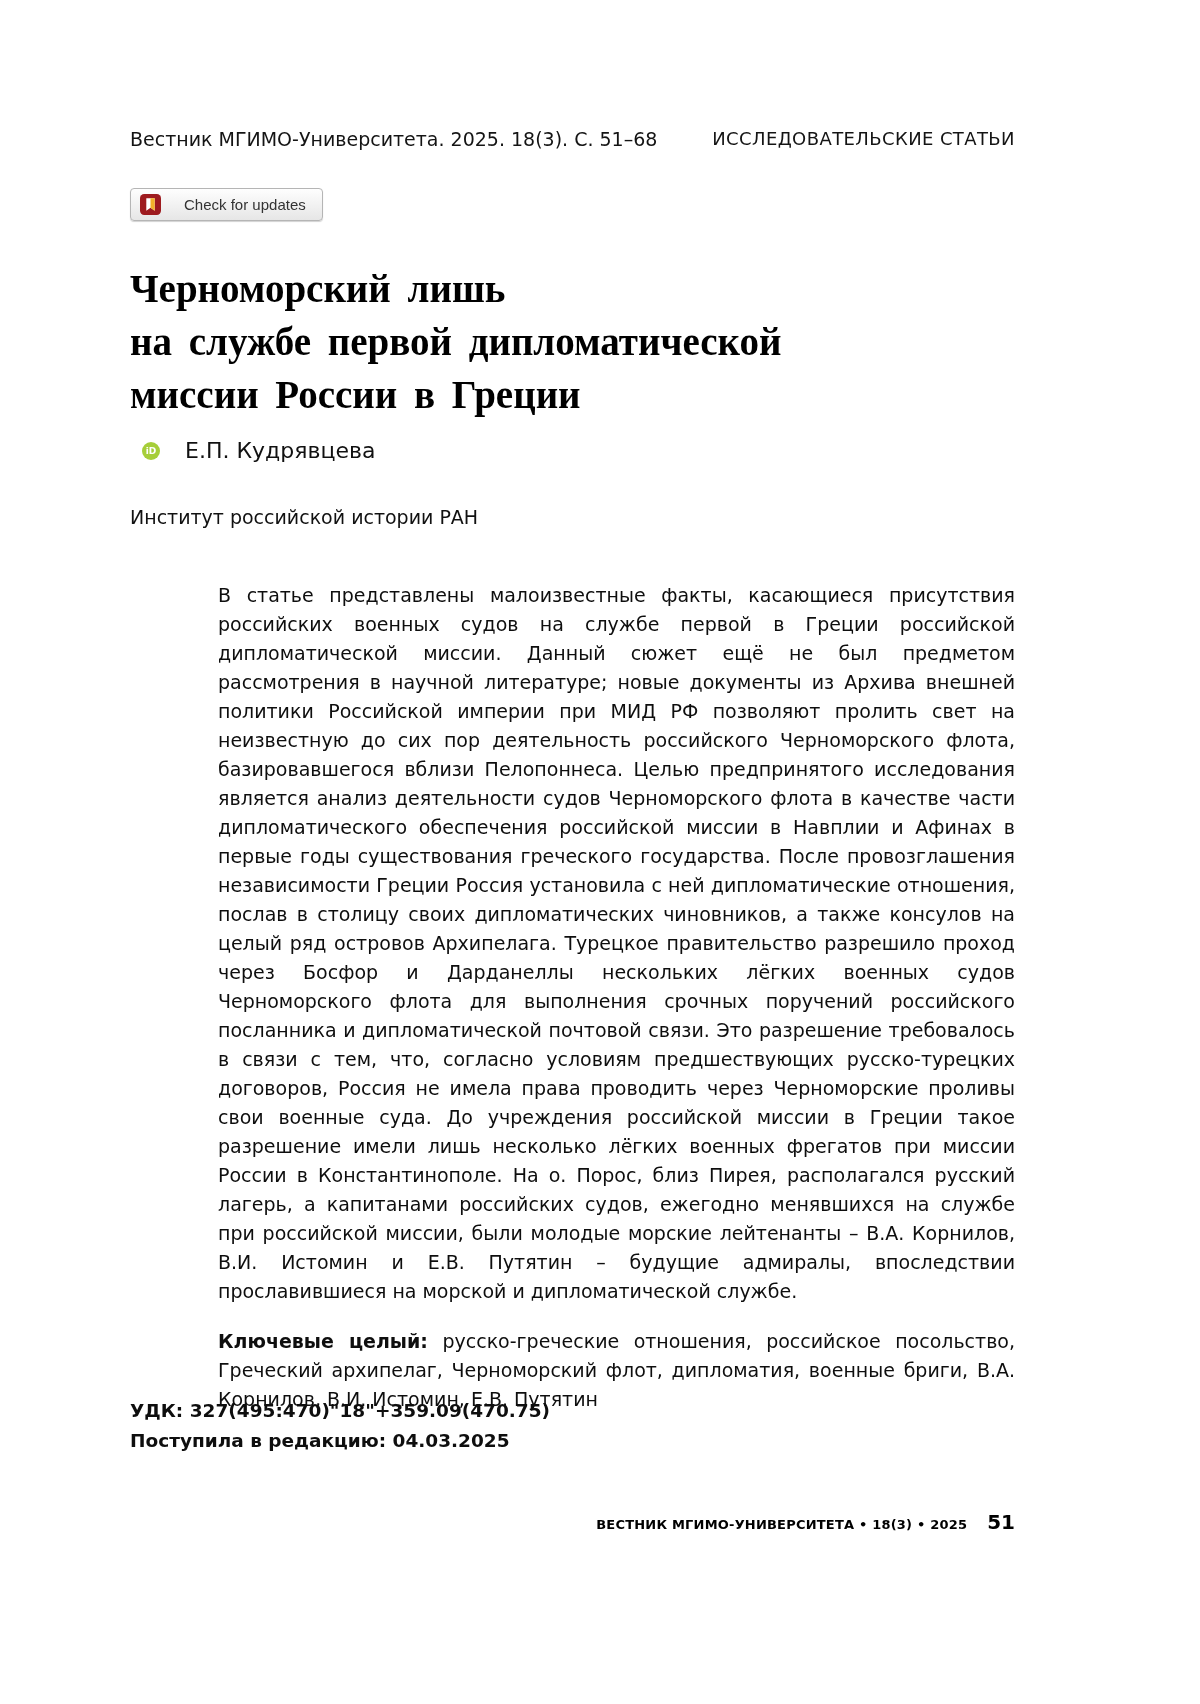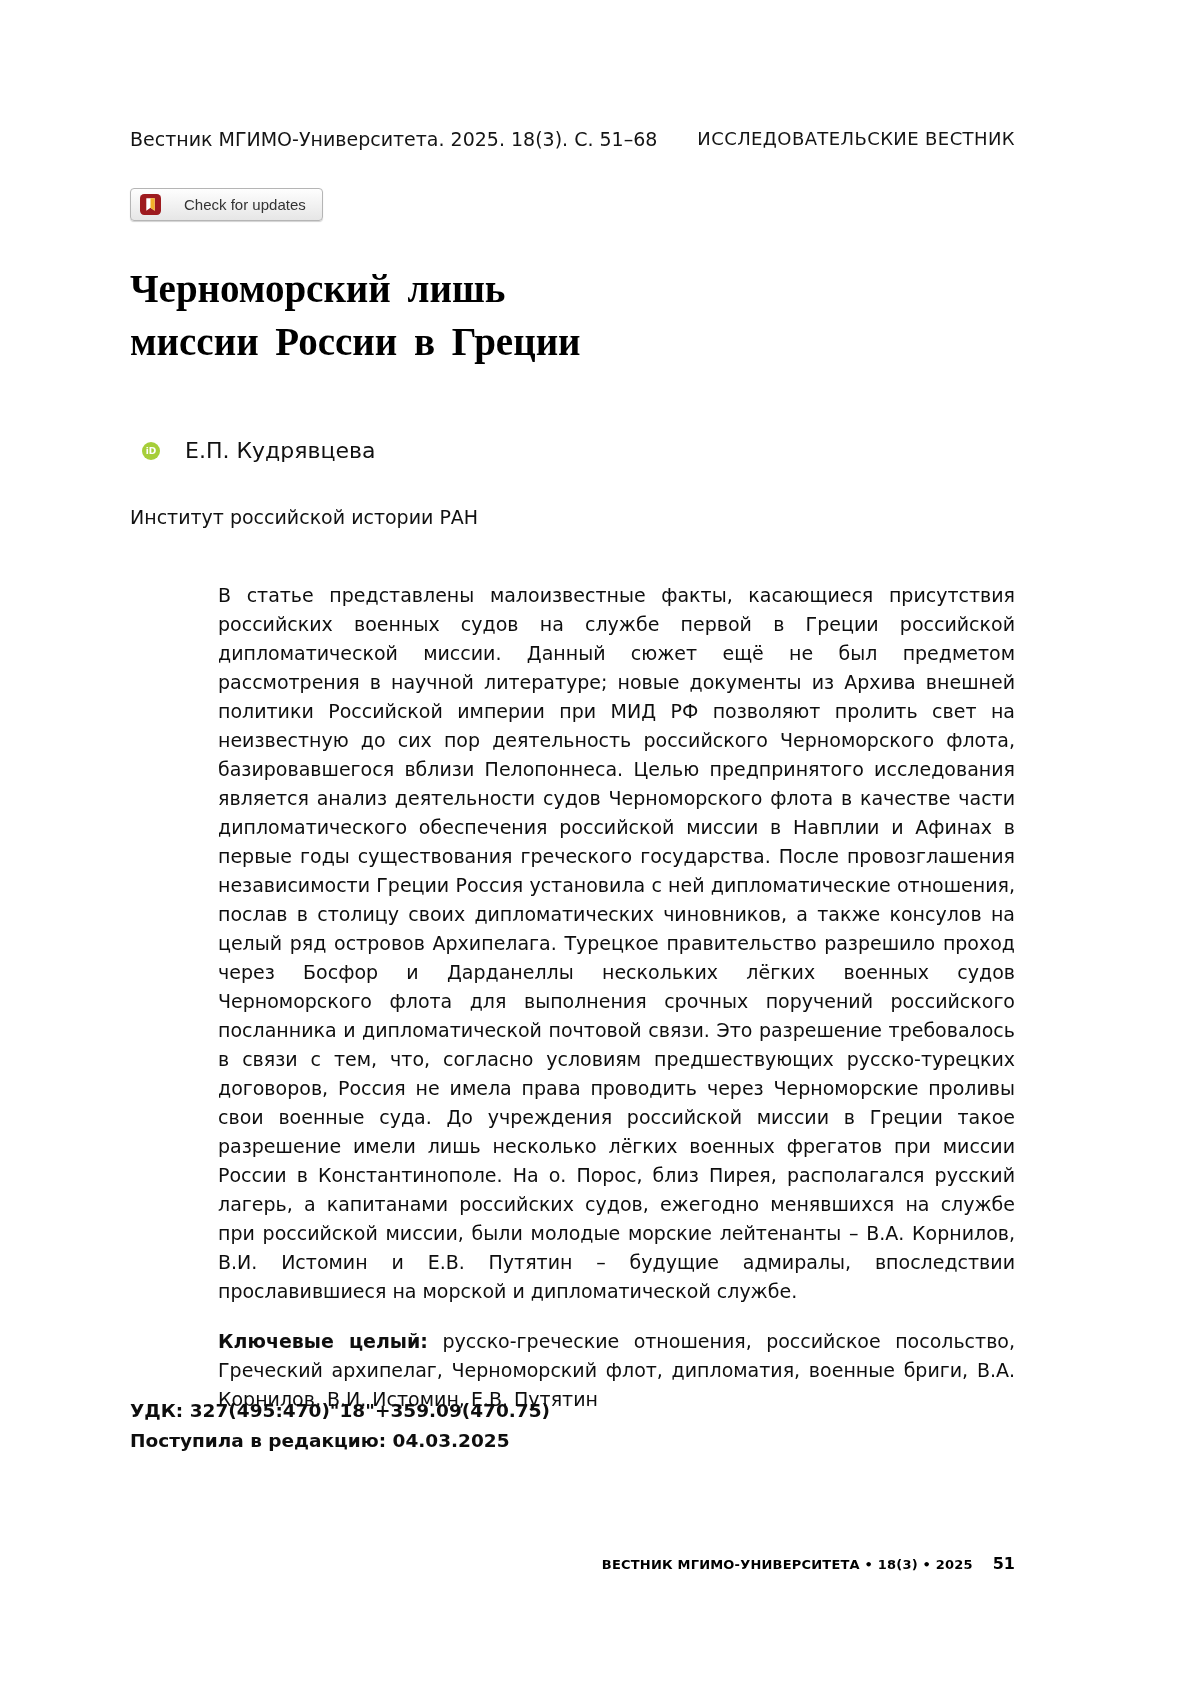--- a/index.html
+++ b/index.html
@@ -144,48 +144,48 @@
     align-items: baseline;
     gap: 20px;
   }
   .footer-journal {
     font-size: 13px;
     font-weight: bold;
     letter-spacing: 0.2px;
     color: #000000;
   }
   .footer-page {
-    font-size: 16px;
+    font-size: 20px;
     font-weight: bold;
     color: #000000;
-    margin-top: 44px;
   }
 </style>
 </head>
 <body>
 
 <div class="page">
 
   <div class="header-row">
     <span class="journal-ref">Вестник  МГИМО-Университета. 2025. 18(3). С. 51–68</span>
-    <span class="section-label">ИССЛЕДОВАТЕЛЬСКИЕ ВЕСТНИК</span>
+    <span class="section-label">ИССЛЕДОВАТЕЛЬСКИЕ СТАТЬИ</span>
   </div>
 
 
   <div class="badge">
     <svg class="crossmark-icon" viewBox="0 0 20 20" aria-hidden="true">
       <rect width="20" height="20" rx="4" style="fill:var(--crossmark-red,#9e1b1f)"></rect>
       <path d="M6 4h8v12l-4-3-4 3z" fill="#ffffff"></path>
       <path d="M10 4h4v12l-4-3z" style="fill:var(--crossmark-yellow,#f3b229)"></path>
     </svg>
     <span class="badge-text">Check for updates</span>
   </div>
 
   <h1 class="title">
     <div>Черноморский лишь</div>
+    <div>на службе первой дипломатической</div>
     <div>миссии России в Греции</div>
   </h1>
 
   <div class="author-row">
     <span class="orcid-icon">iD</span>
     <span class="author-name">Е.П. Кудрявцева</span>
   </div>
 
   <div class="affiliation">Институт российской истории РАН</div>
 

